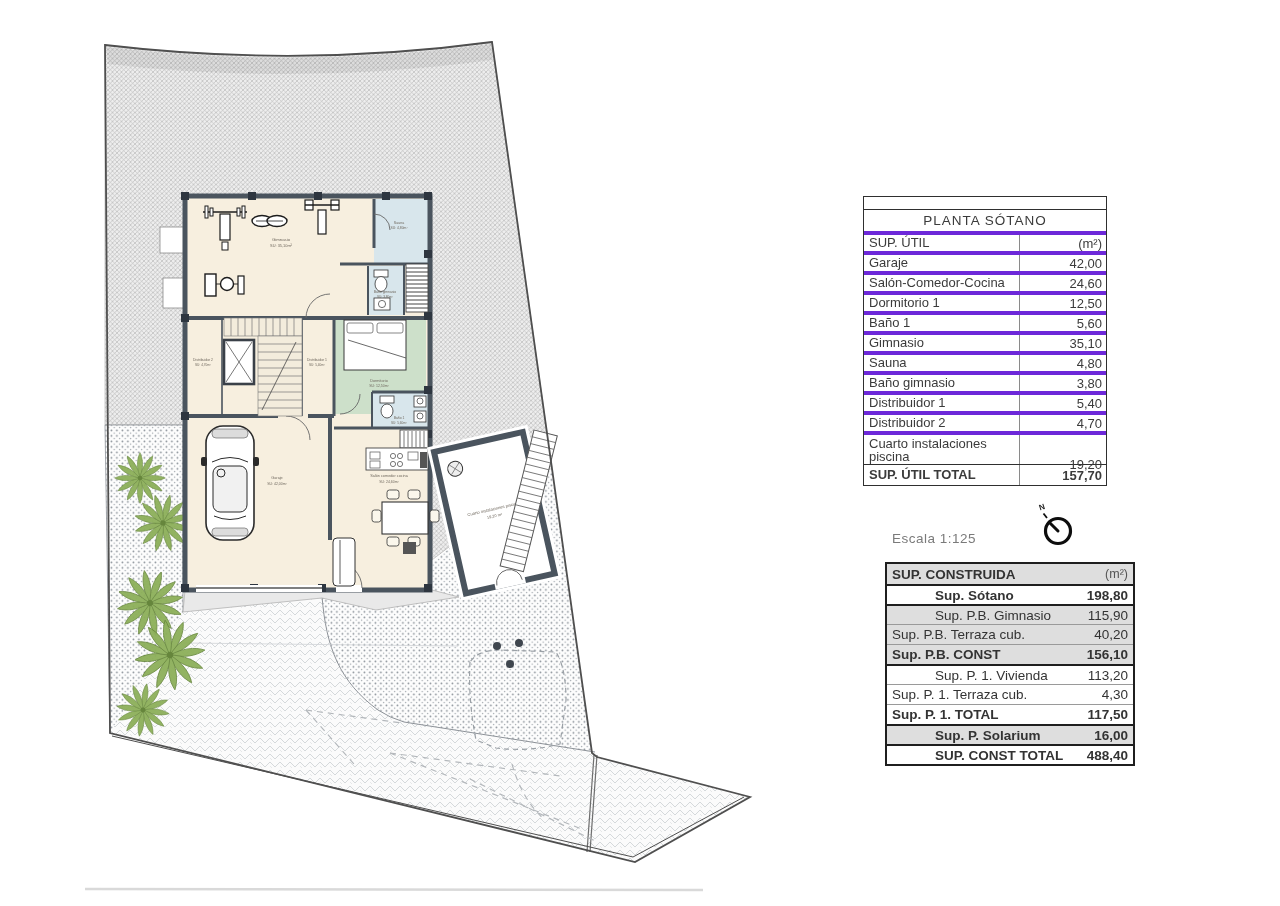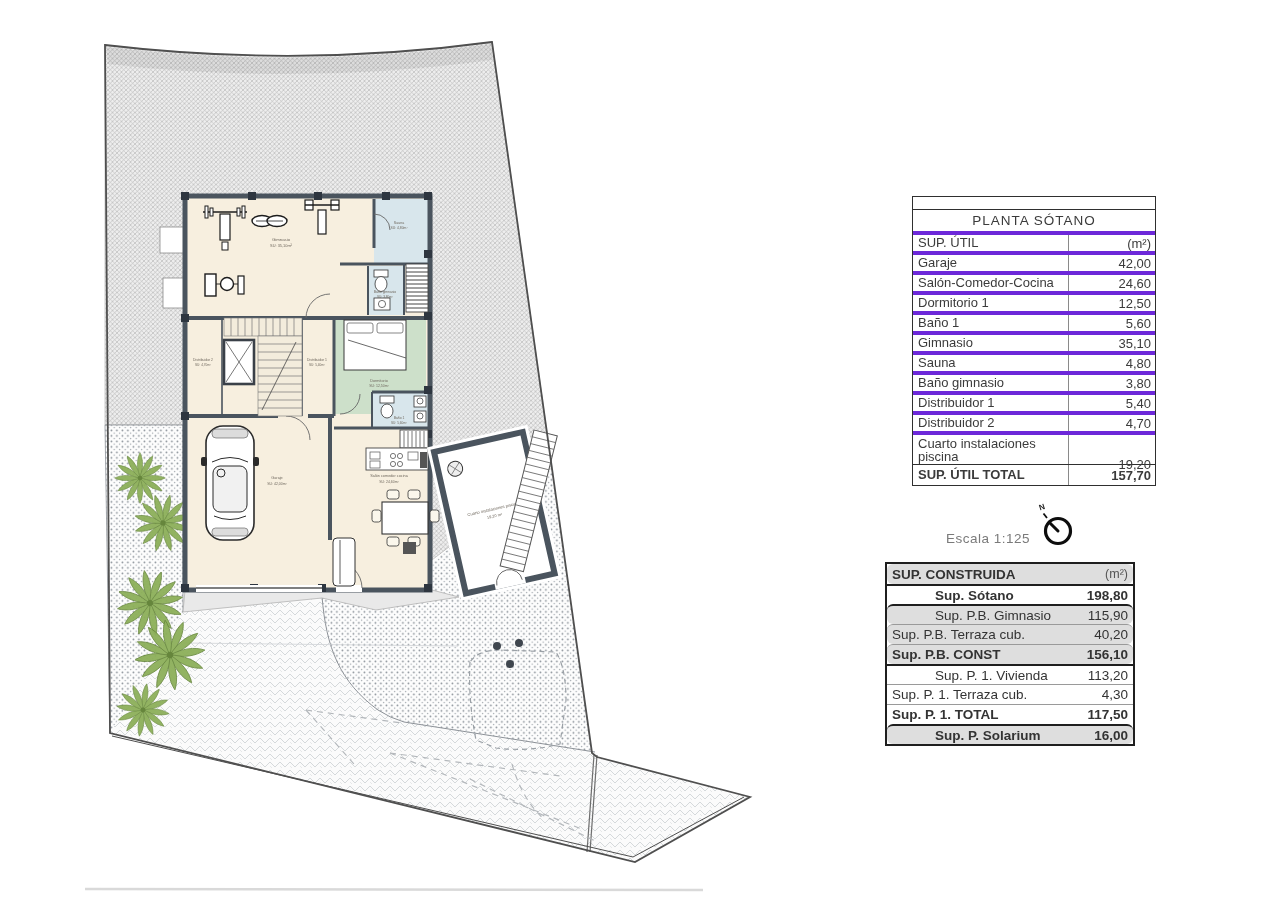--- a/index.html
+++ b/index.html
@@ -1,21 +1,21 @@
 <!DOCTYPE html>
 <html><head>
 <meta charset="utf-8">
 <style>
   html,body{margin:0;padding:0;background:#ffffff;}
   #canvas{position:relative;width:1280px;height:906px;background:#fff;overflow:hidden;
           font-family:"Liberation Sans", sans-serif;}
   #plan-svg{position:absolute;left:0;top:0;}
 
   
-  .t1{position:absolute;left:912px;top:196px;width:244px;border:1.6px solid #2f2f2f;
+  .t1{position:absolute;left:863px;top:196px;width:244px;border:1.6px solid #2f2f2f;
       background:#fff;font-size:13px;color:#3b3b3b;box-sizing:border-box;}
   .t1 .row{display:flex;height:20px;border-top:4px solid #6d28d9;box-sizing:border-box;}
   .t1 .row:first-child{border-top:none;}
   .t1 .empty{height:12px;}
   .t1 .title{justify-content:center;align-items:center;height:22px;font-size:13.5px;
              border-top:1.4px solid #2f2f2f;letter-spacing:1px;}
   .t1 .lbl{flex:1;padding-left:5px;border-right:1px solid #8a8a8a;display:flex;
            align-items:center;line-height:1.02;}
   .t1 .val{width:82px;padding-right:4px;display:flex;align-items:center;
            justify-content:flex-end;}
@@ -23,26 +23,26 @@
   .t1 .tall .lbl{align-items:flex-start;padding-top:2px;}
   .t1 .tall .val{align-items:flex-start;padding-top:2px;margin-top:20px;}
   .t1 .total{font-weight:700;border-top:1.8px solid #2f2f2f;height:21px;}
 
   
   .t2{position:absolute;left:885px;top:562px;width:250px;border:2px solid #1f1f1f;
       background:#fff;font-size:13.5px;color:#333;box-sizing:border-box;}
   .t2 .row{display:flex;justify-content:space-between;align-items:center;height:20px;
            padding:0 5px;border-top:1px solid #9a9a9a;box-sizing:border-box;}
   .t2 .row:first-child{border-top:none;}
-  .t2 .gray{background:#dedede;border-radius:6px;}
+  .t2 .gray{background:#dedede;}
   .t2 .b{font-weight:700;}
   .t2 .thick{border-top:2px solid #1f1f1f;padding-left:48px;}
   .t2 .unit{font-size:12.5px;color:#555;}
 
-  .escala{position:absolute;left:946px;top:531px;font-size:13.5px;color:#7a7a7a;
+  .escala{position:absolute;left:892px;top:531px;font-size:13.5px;color:#7a7a7a;
           letter-spacing:.5px;text-align:center;}
   .compass{position:absolute;left:1034px;top:498px;}
 </style>
 </head>
 <body>
 
 <div id="canvas">
 
 <svg id="plan-svg" width="1280" height="906" viewBox="0 0 1280 906">
   <defs>
@@ -510,15 +510,19 @@
     <span>4,30</span>
   </div>
   <div class="row b">
     <span>Sup. P. 1. TOTAL</span>
     <span>117,50</span>
   </div>
   <div class="row gray b thick">
     <span>Sup. P. Solarium</span>
     <span>16,00</span>
   </div>
+  <div class="row b thick">
+    <span>SUP. CONST TOTAL</span>
+    <span>488,40</span>
+  </div>
 </div>
 
 </div>
 
 </body></html>

